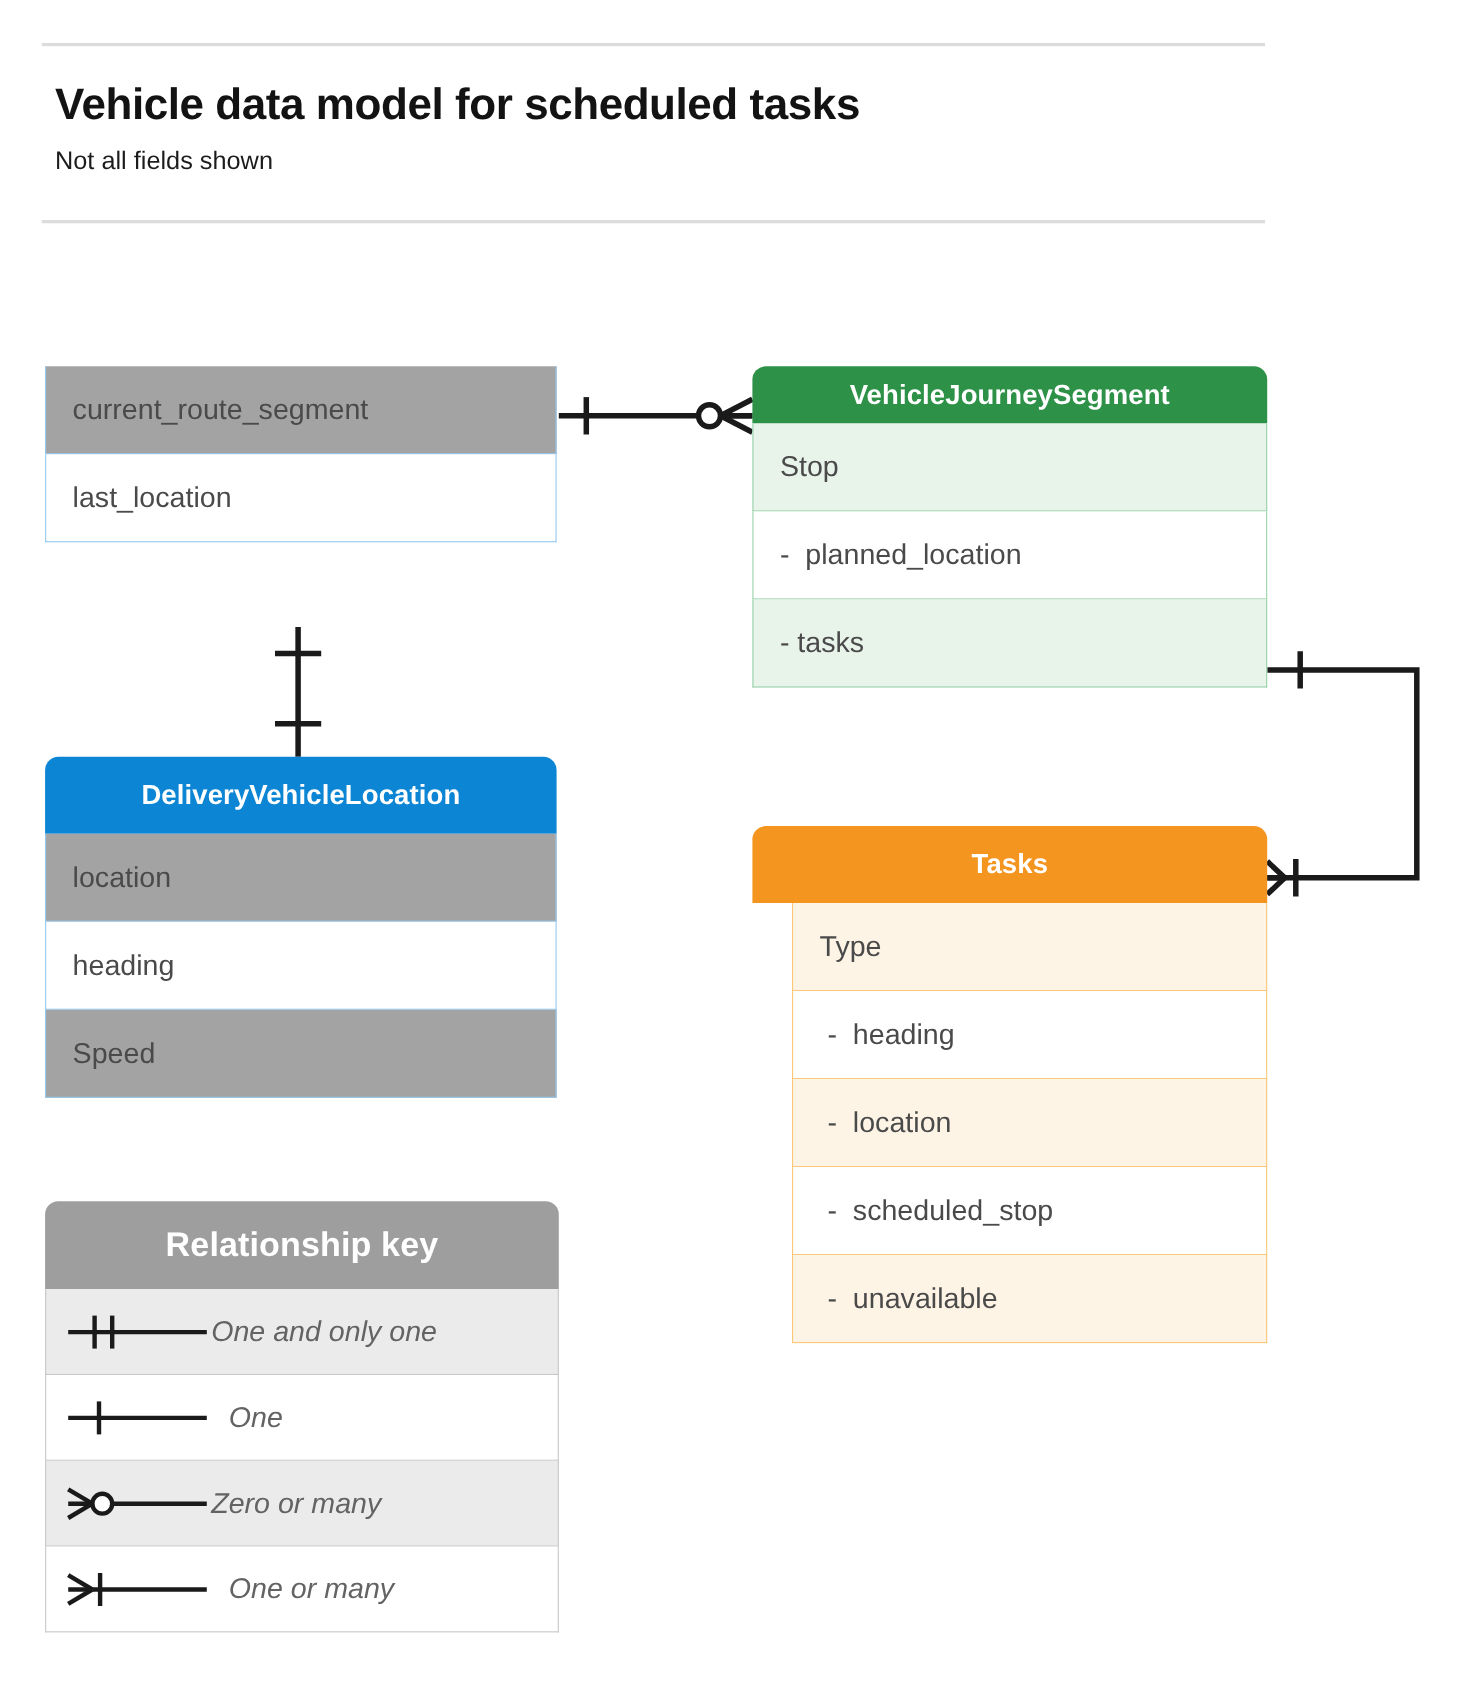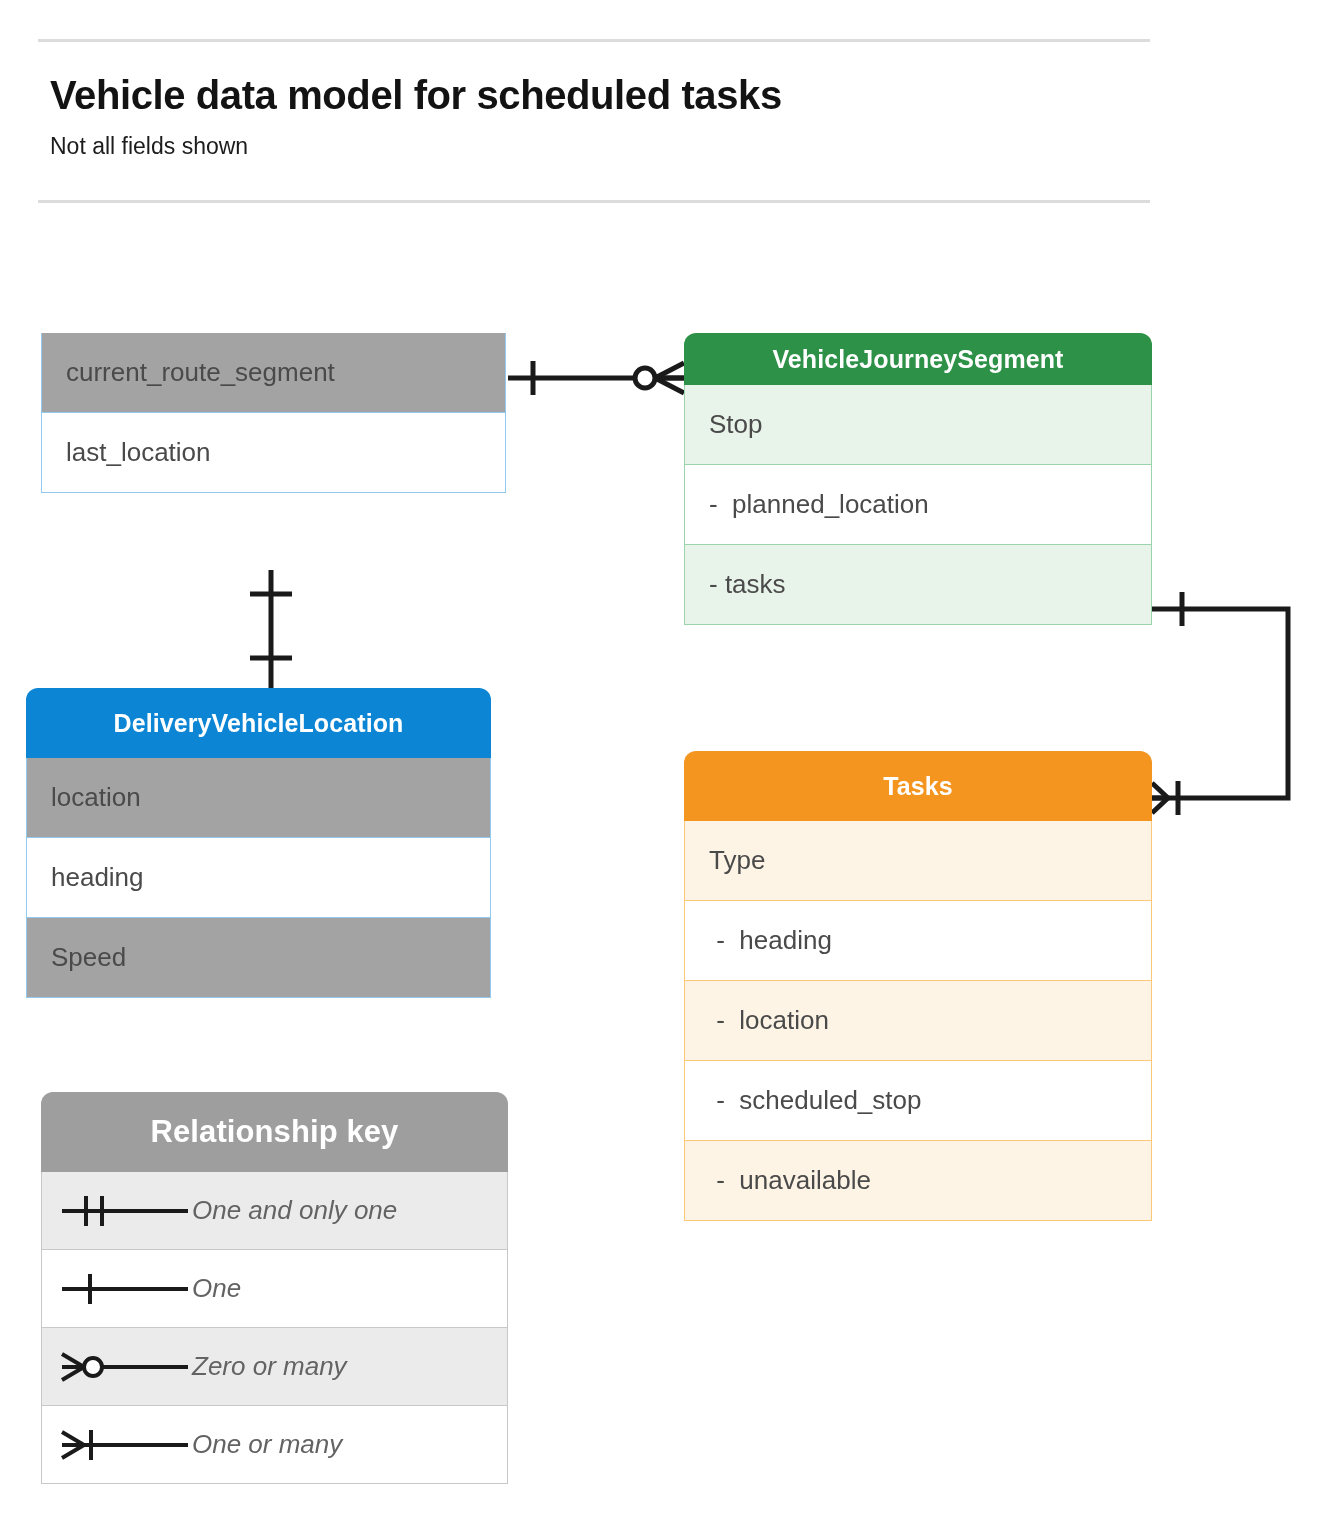--- a/index.html
+++ b/index.html
@@ -81,36 +81,36 @@
   .t-blue .entity-row.pln{ background: #ffffff; }
 
   
   .t-green .entity-header { background: #2d9248; }
   .t-green .entity-row    { border: 1px solid #9bd3ac; border-top: none; }
   .t-green .entity-row.alt{ background: #e8f3ea; }
   .t-green .entity-row.pln{ background: #ffffff; }
 
   
   .t-orange .entity-header { background: #f4951f; }
-  .t-orange .entity-row    { border: 1px solid #fac878; border-top: none; }
+  .t-orange .entity-row    { border: 1px solid #fac878; border-top: none; margin-left: 36px; }
   .t-orange .entity-row.alt{ background: #fdf4e5; }
   .t-orange .entity-row.pln{ background: #ffffff; }
 
   
   .t-grey .entity-header { background: #9e9e9e; }
   .t-grey .entity-row    { border: 1px solid #c8c8c8; border-top: none; }
   .t-grey .entity-row.alt{ background: #ebebeb; }
-  .t-grey .entity-row.pln{ background: #ffffff; }
+  .t-grey .entity-row.pln{ background: #ffffff; gap: 16px; }
 
   
   #ent-delivery-vehicle { left: 41px; top: 333px; width: 465px; }
   #ent-delivery-vehicle .entity-header { height: 70px; }
   #ent-delivery-vehicle .entity-row { height: 80px; padding-left: 24px; }
 
-  #ent-vehicle-location { left: 26px; top: 688px; width: 465px; }
+  #ent-vehicle-location { left: 41px; top: 688px; width: 465px; }
   #ent-vehicle-location .entity-header { height: 70px; }
   #ent-vehicle-location .entity-row { height: 80px; padding-left: 24px; }
 
   #ent-journey-segment { left: 684px; top: 333px; width: 468px; }
   #ent-journey-segment .entity-header { height: 52px; }
   #ent-journey-segment .entity-row { height: 80px; padding-left: 24px; }
 
   #ent-tasks { left: 684px; top: 751px; width: 468px; }
   #ent-tasks .entity-header { height: 70px; }
   #ent-tasks .entity-row { height: 80px; padding-left: 24px; }

